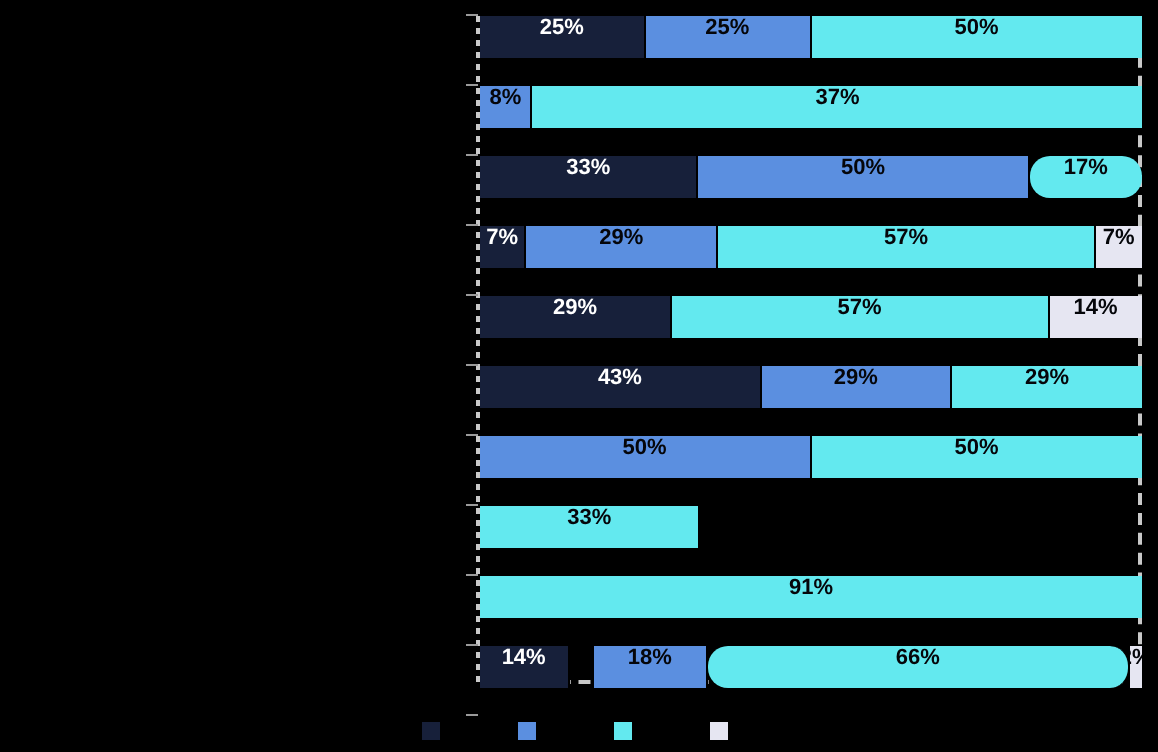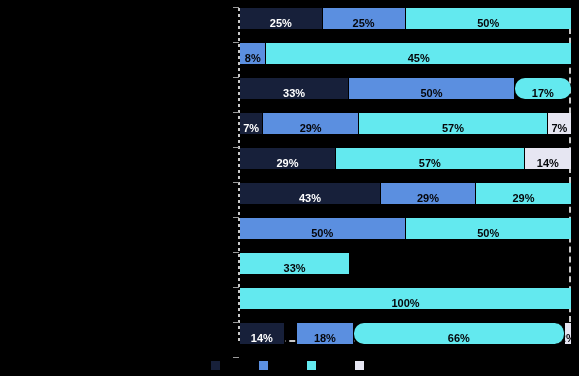--- a/index.html
+++ b/index.html
@@ -69,21 +69,21 @@
   }
   .bar-row{
     height:21px;
     margin-bottom:14px;
     display:flex;
     overflow:hidden;
   }
   .seg{
     height:100%;
     display:flex;
-    align-items:flex-end;
+    align-items:flex-start;
     justify-content:center;
     font-size:11px;
     font-weight:bold;
     box-sizing:border-box;
     border-right:1px solid #000;
     overflow:hidden;
     white-space:nowrap;
   }
   .seg:last-child{border-right:none;}
   .s0{background:#17203a;color:#ffffff;}
@@ -164,21 +164,21 @@
         </div>
         <div class="seg s2" style="width: 50%;">
           <span>50%</span>
         </div>
       </div>
       <div class="bar-row">
         <div class="seg s1" style="width: 8%;">
           <span>8%</span>
         </div>
         <div class="seg s2" style="width: 92%;">
-          <span>45%</span>
+          <span>37%</span>
         </div>
       </div>
       <div class="bar-row">
         <div class="seg s0" style="width: 33%;">
           <span>33%</span>
         </div>
         <div class="seg s1" style="width: 50%;">
           <span>50%</span>
         </div>
         <div class="seg s2" style="width: 17%; border-radius: 10px;">
@@ -229,21 +229,21 @@
           <span>50%</span>
         </div>
       </div>
       <div class="bar-row">
         <div class="seg s2" style="width: 33%;">
           <span>33%</span>
         </div>
       </div>
       <div class="bar-row">
         <div class="seg s2" style="width: 100%;">
-          <span>100%</span>
+          <span>91%</span>
         </div>
       </div>
       <div class="bar-row">
         <div class="seg s0" style="width: 14%;">
           <span>14%</span>
         </div>
         <div class="seg s1" style="width: 18%; margin-left: 12px;">
           <span>18%</span>
         </div>
         <div class="seg s2" style="width: 66%; border-radius: 10px;">

